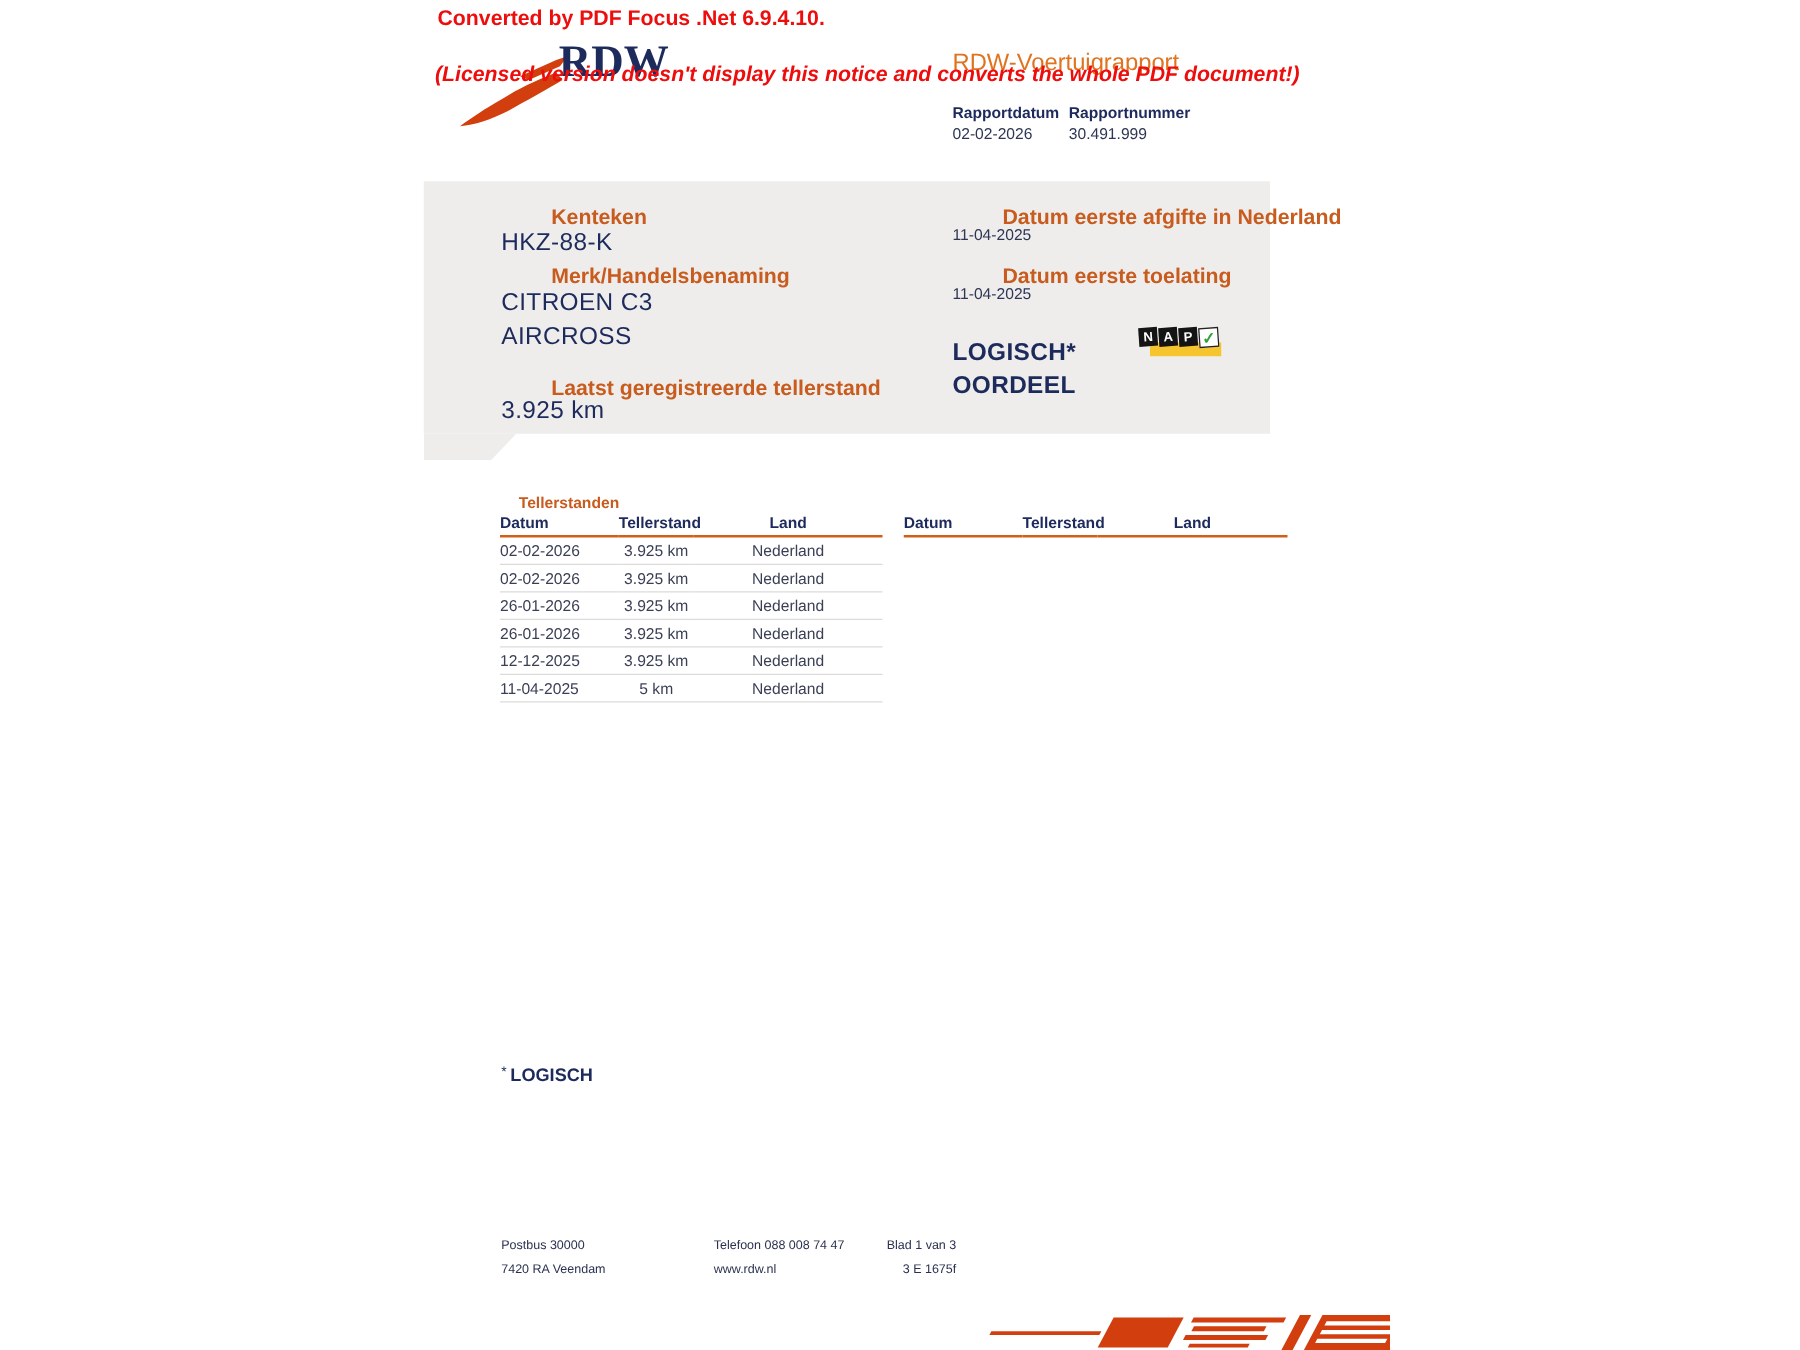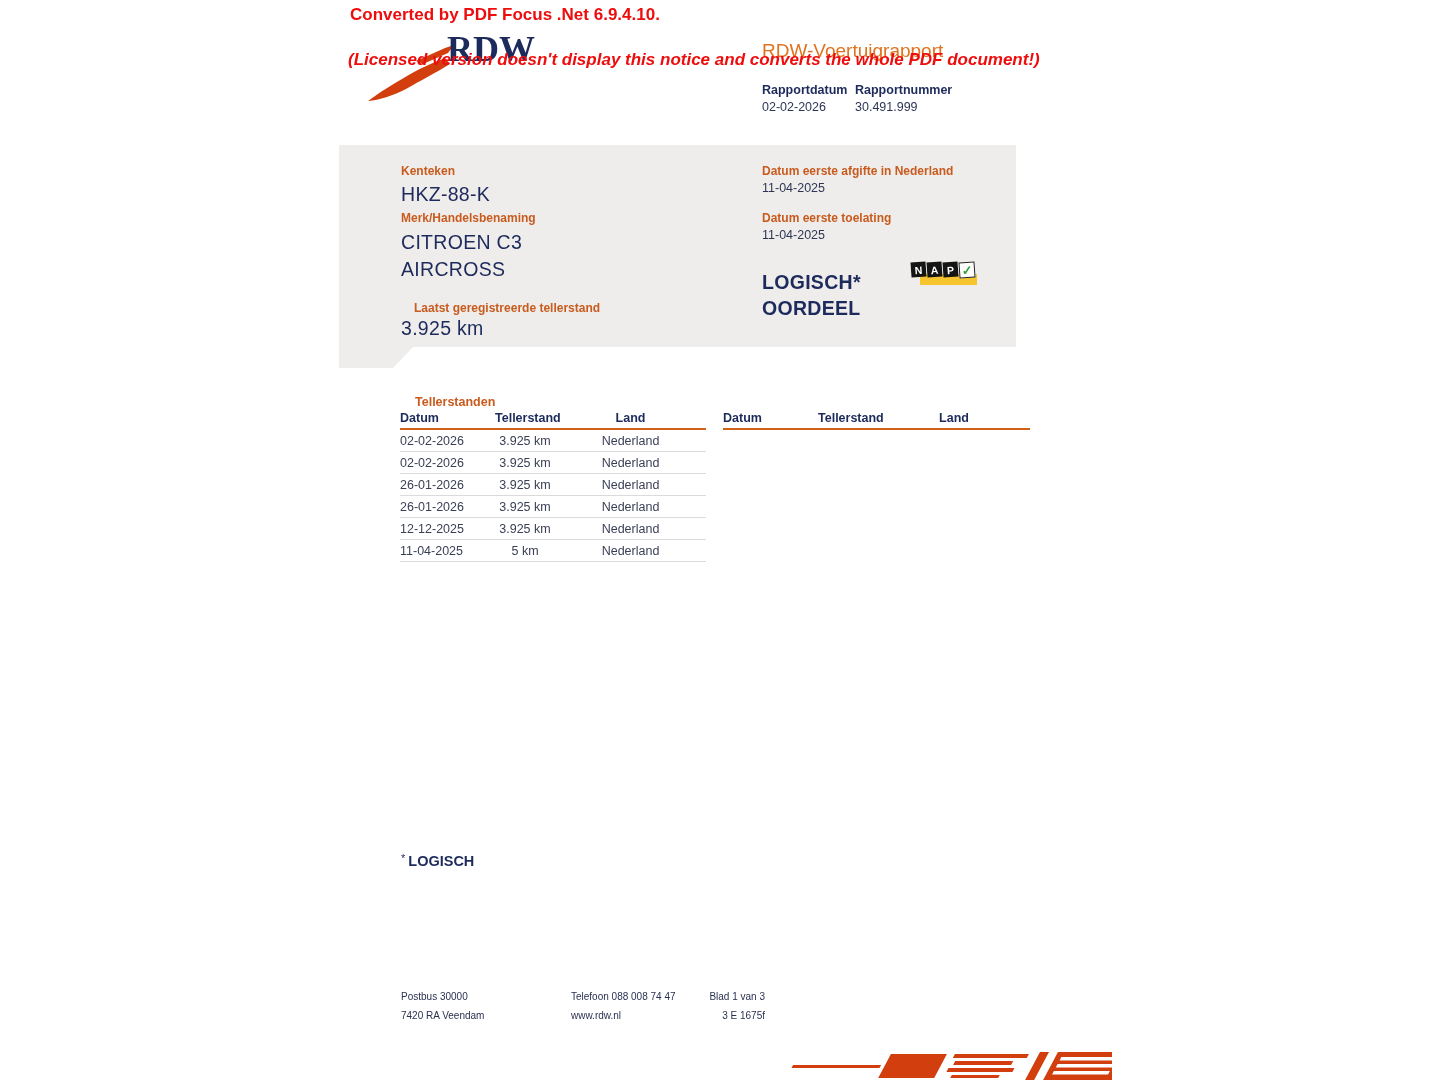--- a/index.html
+++ b/index.html
@@ -16,21 +16,21 @@
                  font-size:36px;color:#1d2a5c;letter-spacing:0px;z-index:5;}
   .swoosh{left:366px;top:45px;z-index:4;}
   .doc-title{left:762px;top:40px;font-size:19px;color:#e0731f;z-index:3;white-space:nowrap;}
   .hlabel{font-size:12.5px;font-weight:bold;color:#1d2a5c;}
   .hvalue{font-size:12.5px;color:#2e3655;}
 
   
   .graybox{left:339px;top:145px;width:677px;height:202px;background:#efedeb;}
   .graybox-tab{left:339px;top:347px;width:74px;height:21px;background:#efedeb;
                clip-path:polygon(0 0,100% 0,73% 100%,0 100%);}
-  .olabel{font-size:12px;font-weight:bold;color:#c85b1e;}
+  .olabel{font-size:17px;font-weight:bold;color:#c85b1e;margin-left:40px;}
   .bigval{font-size:19.5px;color:#1d2a5c;letter-spacing:0.3px;}
   .midval{font-size:12.5px;color:#2e3655;}
   .oordeel{font-size:19.5px;font-weight:bold;color:#1d2a5c;line-height:26px;letter-spacing:0.3px;}
 
   
   .nap{left:911px;top:262px;width:70px;height:32px;}
   .nap-bar{position:absolute;left:9px;top:12px;width:57px;height:11px;background:#f6c52e;}
   .nap-tiles{position:absolute;left:0;top:0;display:flex;gap:1px;}
   .nap-tile{width:15px;height:15px;background:#141414;color:#ffffff;font-size:10.5px;font-weight:bold;
             display:flex;align-items:center;justify-content:center;transform:rotate(-4deg);}
@@ -78,21 +78,21 @@
   <div class="abs graybox"></div>
   <div class="abs graybox-tab"></div>
 
   <div class="abs olabel" style="left:401px;top:164px;">Kenteken</div>
   <div class="abs bigval" style="left:401px;top:183px;">HKZ-88-K</div>
 
   <div class="abs olabel" style="left:401px;top:211px;">Merk/Handelsbenaming</div>
   <div class="abs bigval" style="left:401px;top:231px;">CITROEN C3</div>
   <div class="abs bigval" style="left:401px;top:258px;">AIRCROSS</div>
 
-  <div class="abs olabel" style="left:414px;top:301px;">Laatst geregistreerde tellerstand</div>
+  <div class="abs olabel" style="left:401px;top:301px;">Laatst geregistreerde tellerstand</div>
   <div class="abs bigval" style="left:401px;top:317px;">3.925 km</div>
 
   <div class="abs olabel" style="left:762px;top:164px;">Datum eerste afgifte in Nederland</div>
   <div class="abs midval" style="left:762px;top:181px;">11-04-2025</div>
 
   <div class="abs olabel" style="left:762px;top:211px;">Datum eerste toelating</div>
   <div class="abs midval" style="left:762px;top:228px;">11-04-2025</div>
 
   <div class="abs oordeel" style="left:762px;top:269px;">
     <div>LOGISCH*</div>

